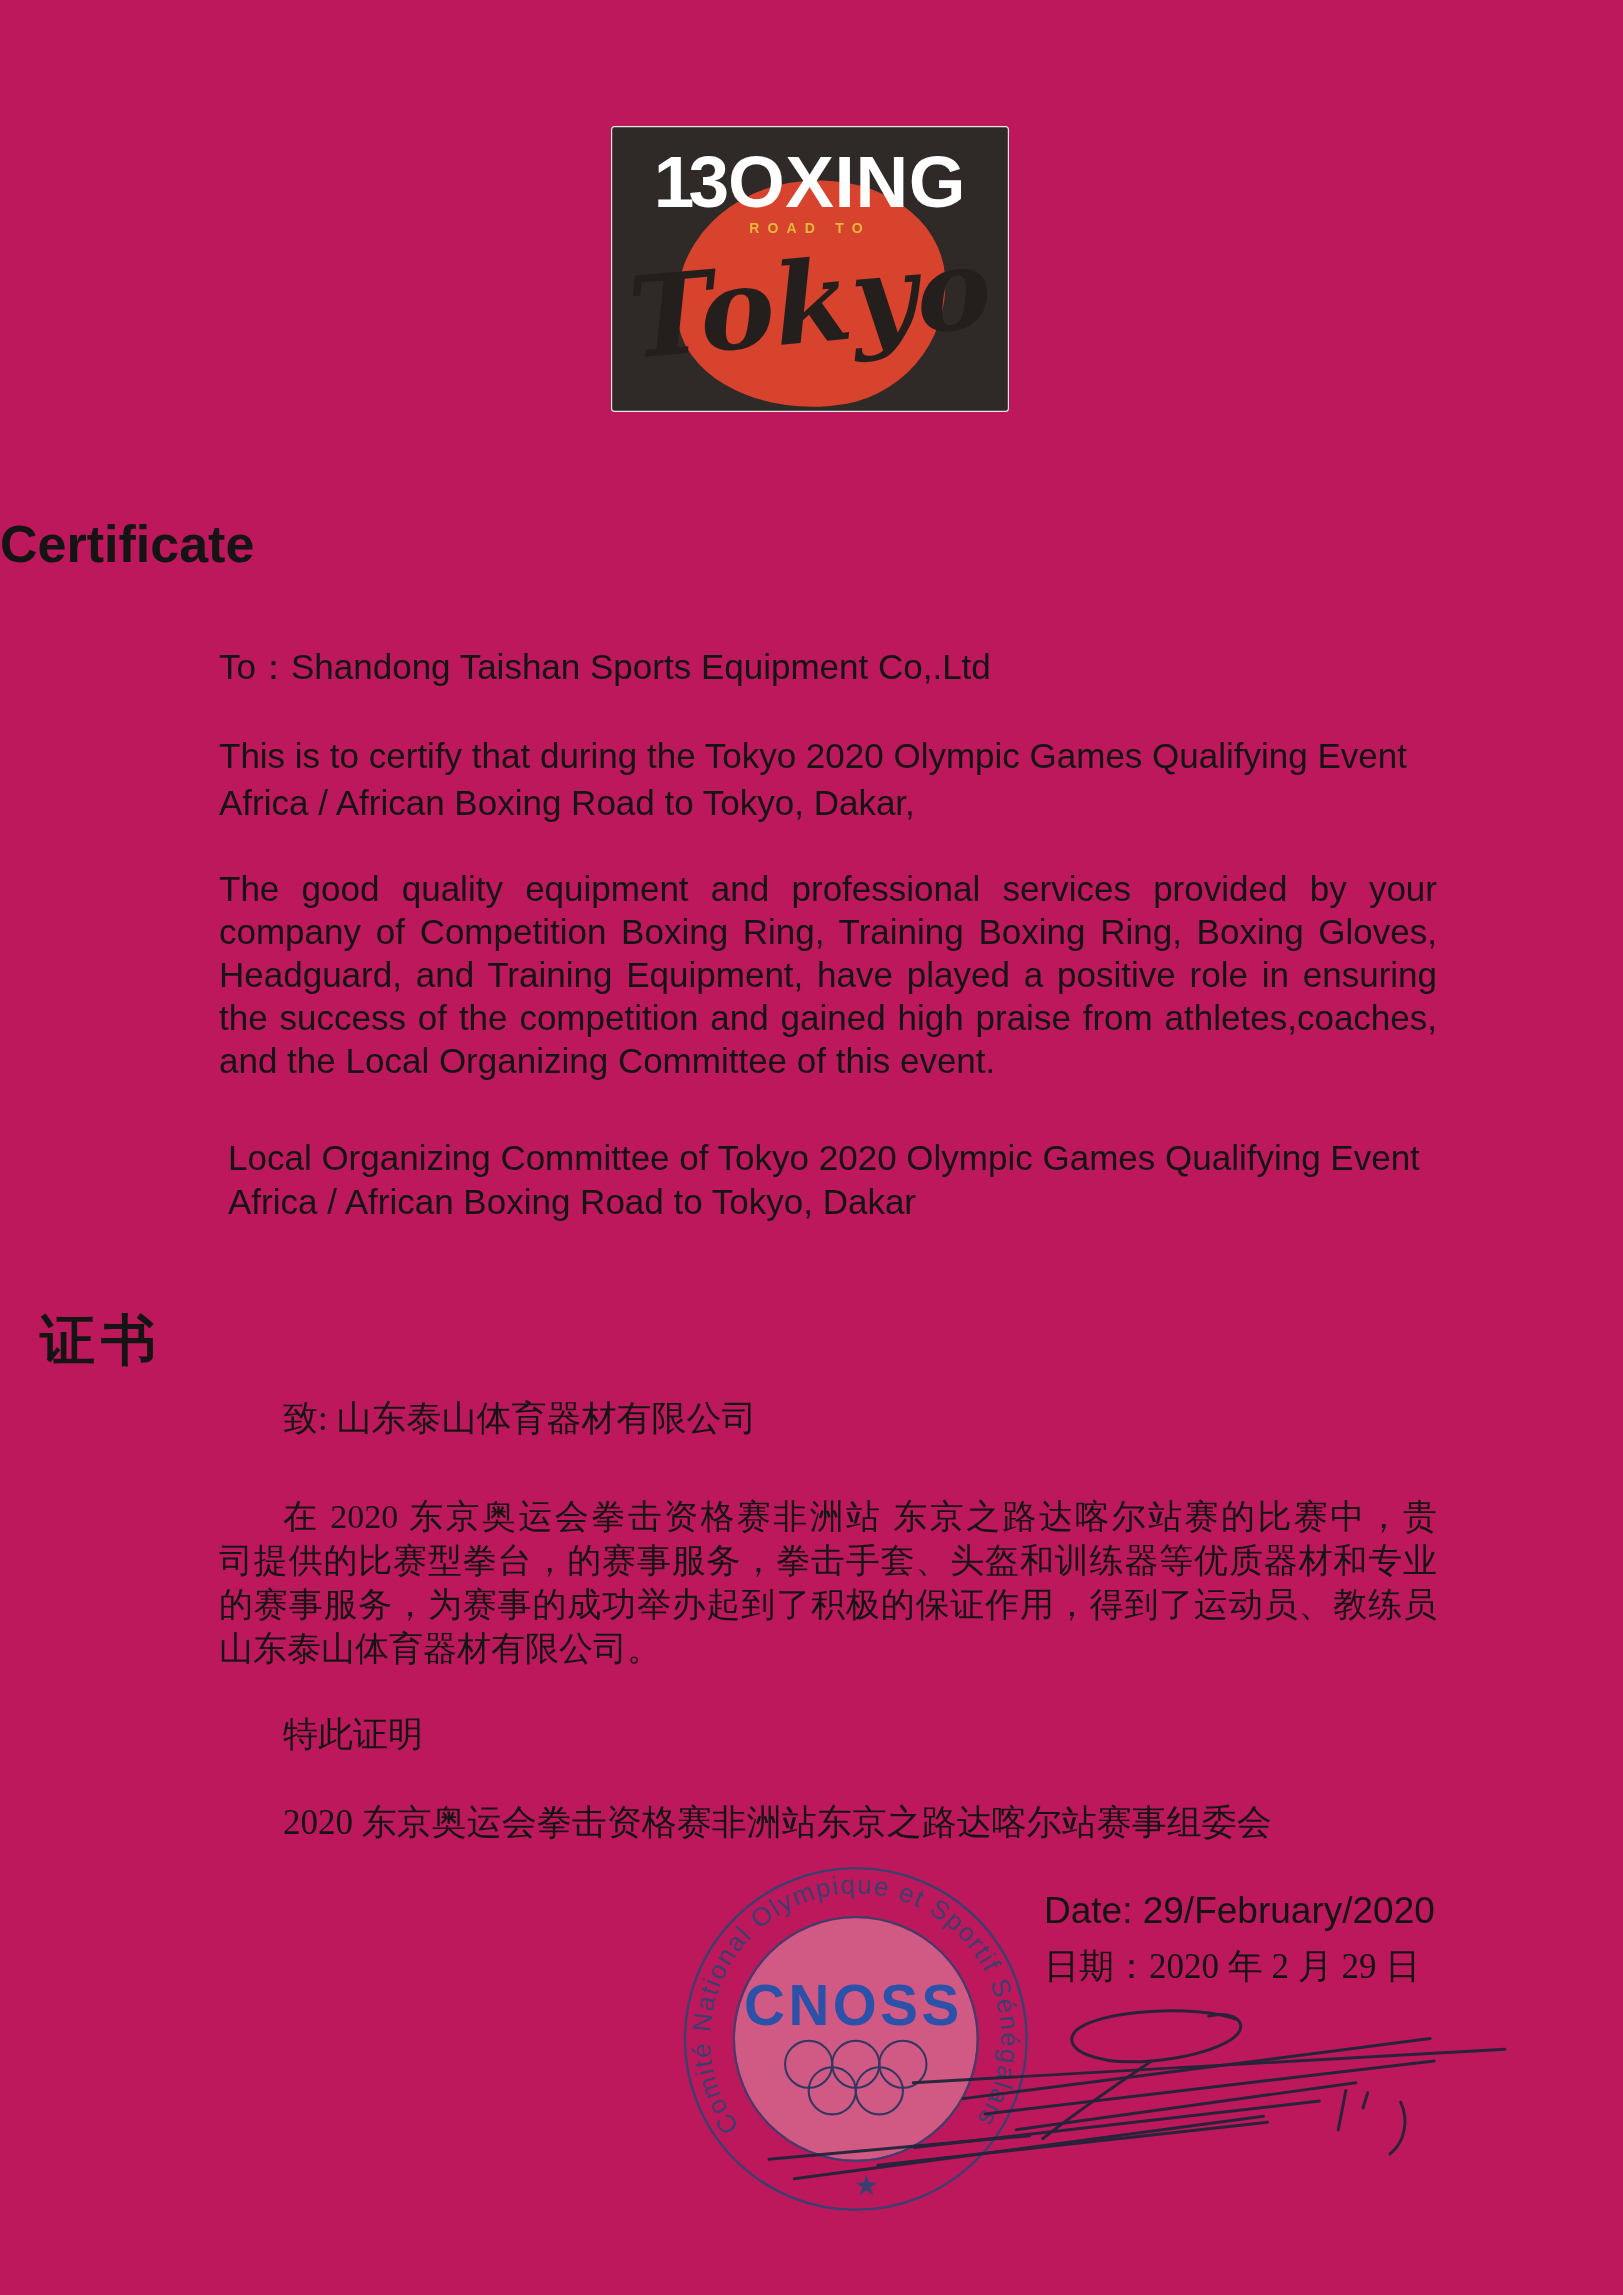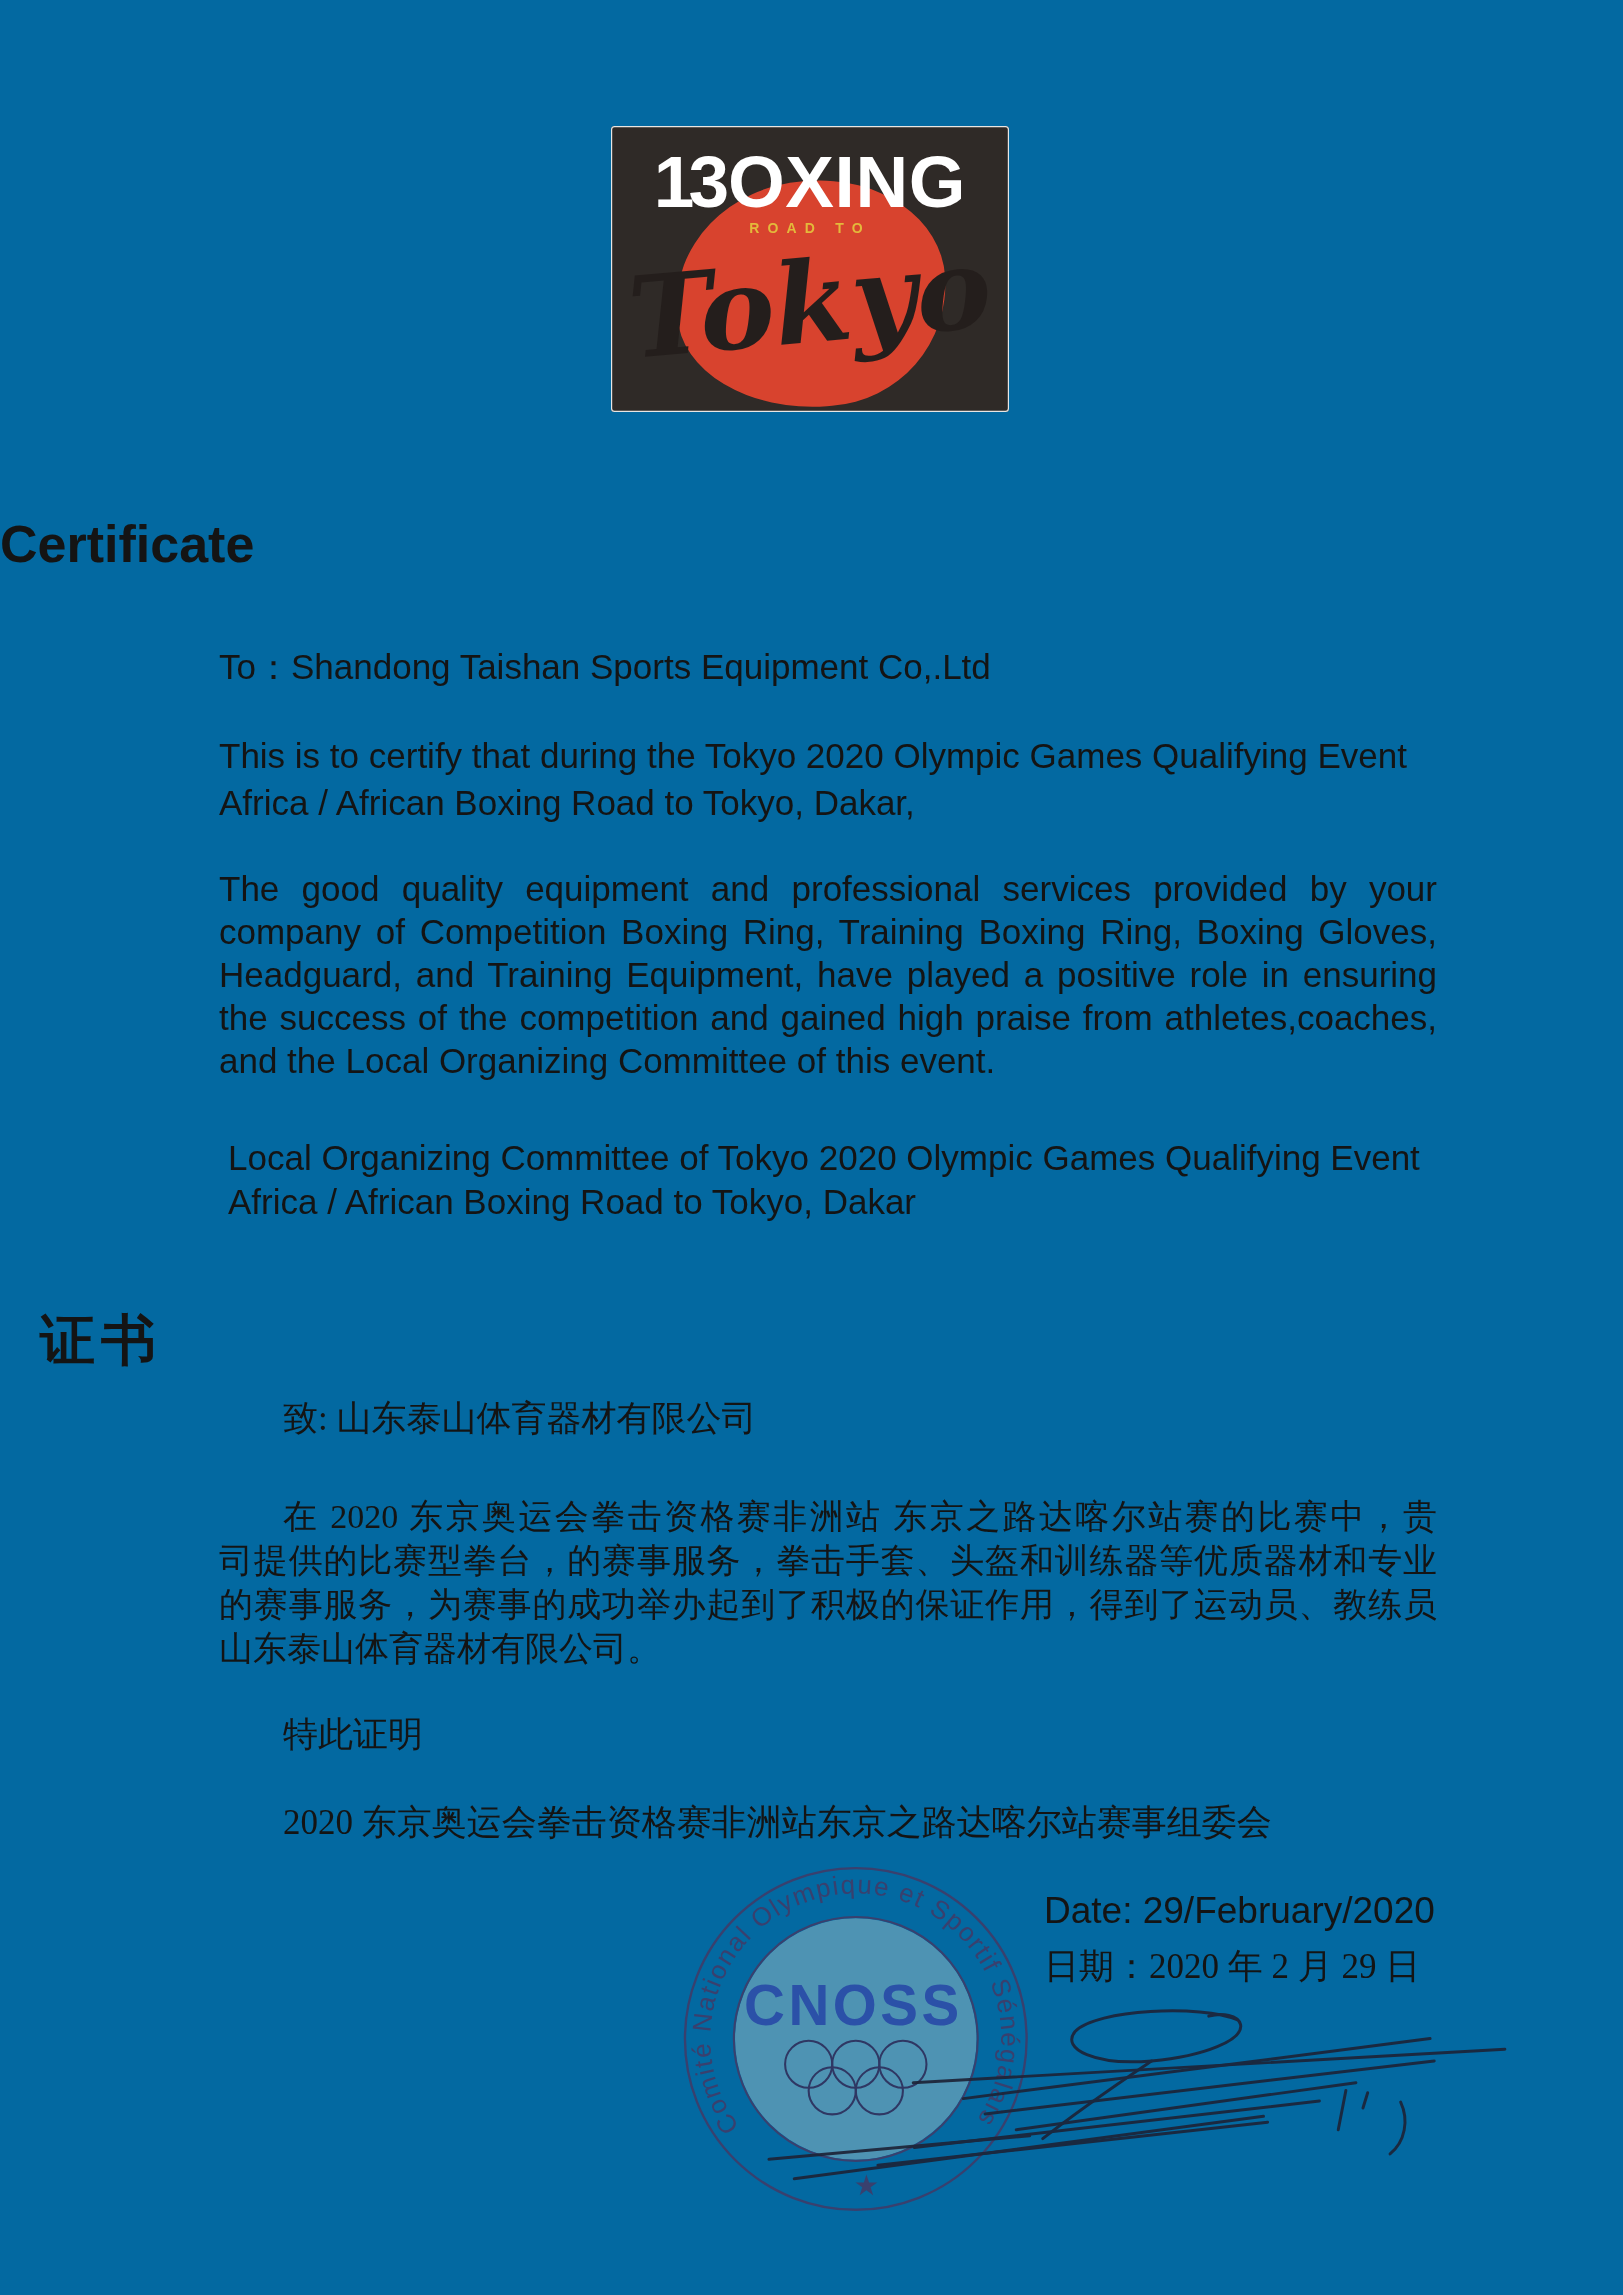--- a/index.html
+++ b/index.html
@@ -1,17 +1,17 @@
 <!DOCTYPE html>
 <html style="font-size:9.4px"><head>
 <meta charset="utf-8">
 <style>
   html,body { margin:0; padding:0; background:#ffffff; }
   .page {
-    position:relative; width:1623px; height:2295px; background:#0369a1;
+    position:relative; width:1623px; height:2295px; background:#be185d;
     font-family:"Liberation Sans", sans-serif; color:#141414; overflow:hidden;
   }
 
   
   .logo {
     position:absolute; left:611px; top:126px; width:398px; height:286px;
     background:#2f2a27; border-radius:3.5px; overflow:hidden;
     box-shadow:0 0 0 1.2px #e8e6e4 inset;
   }
   .sun {

